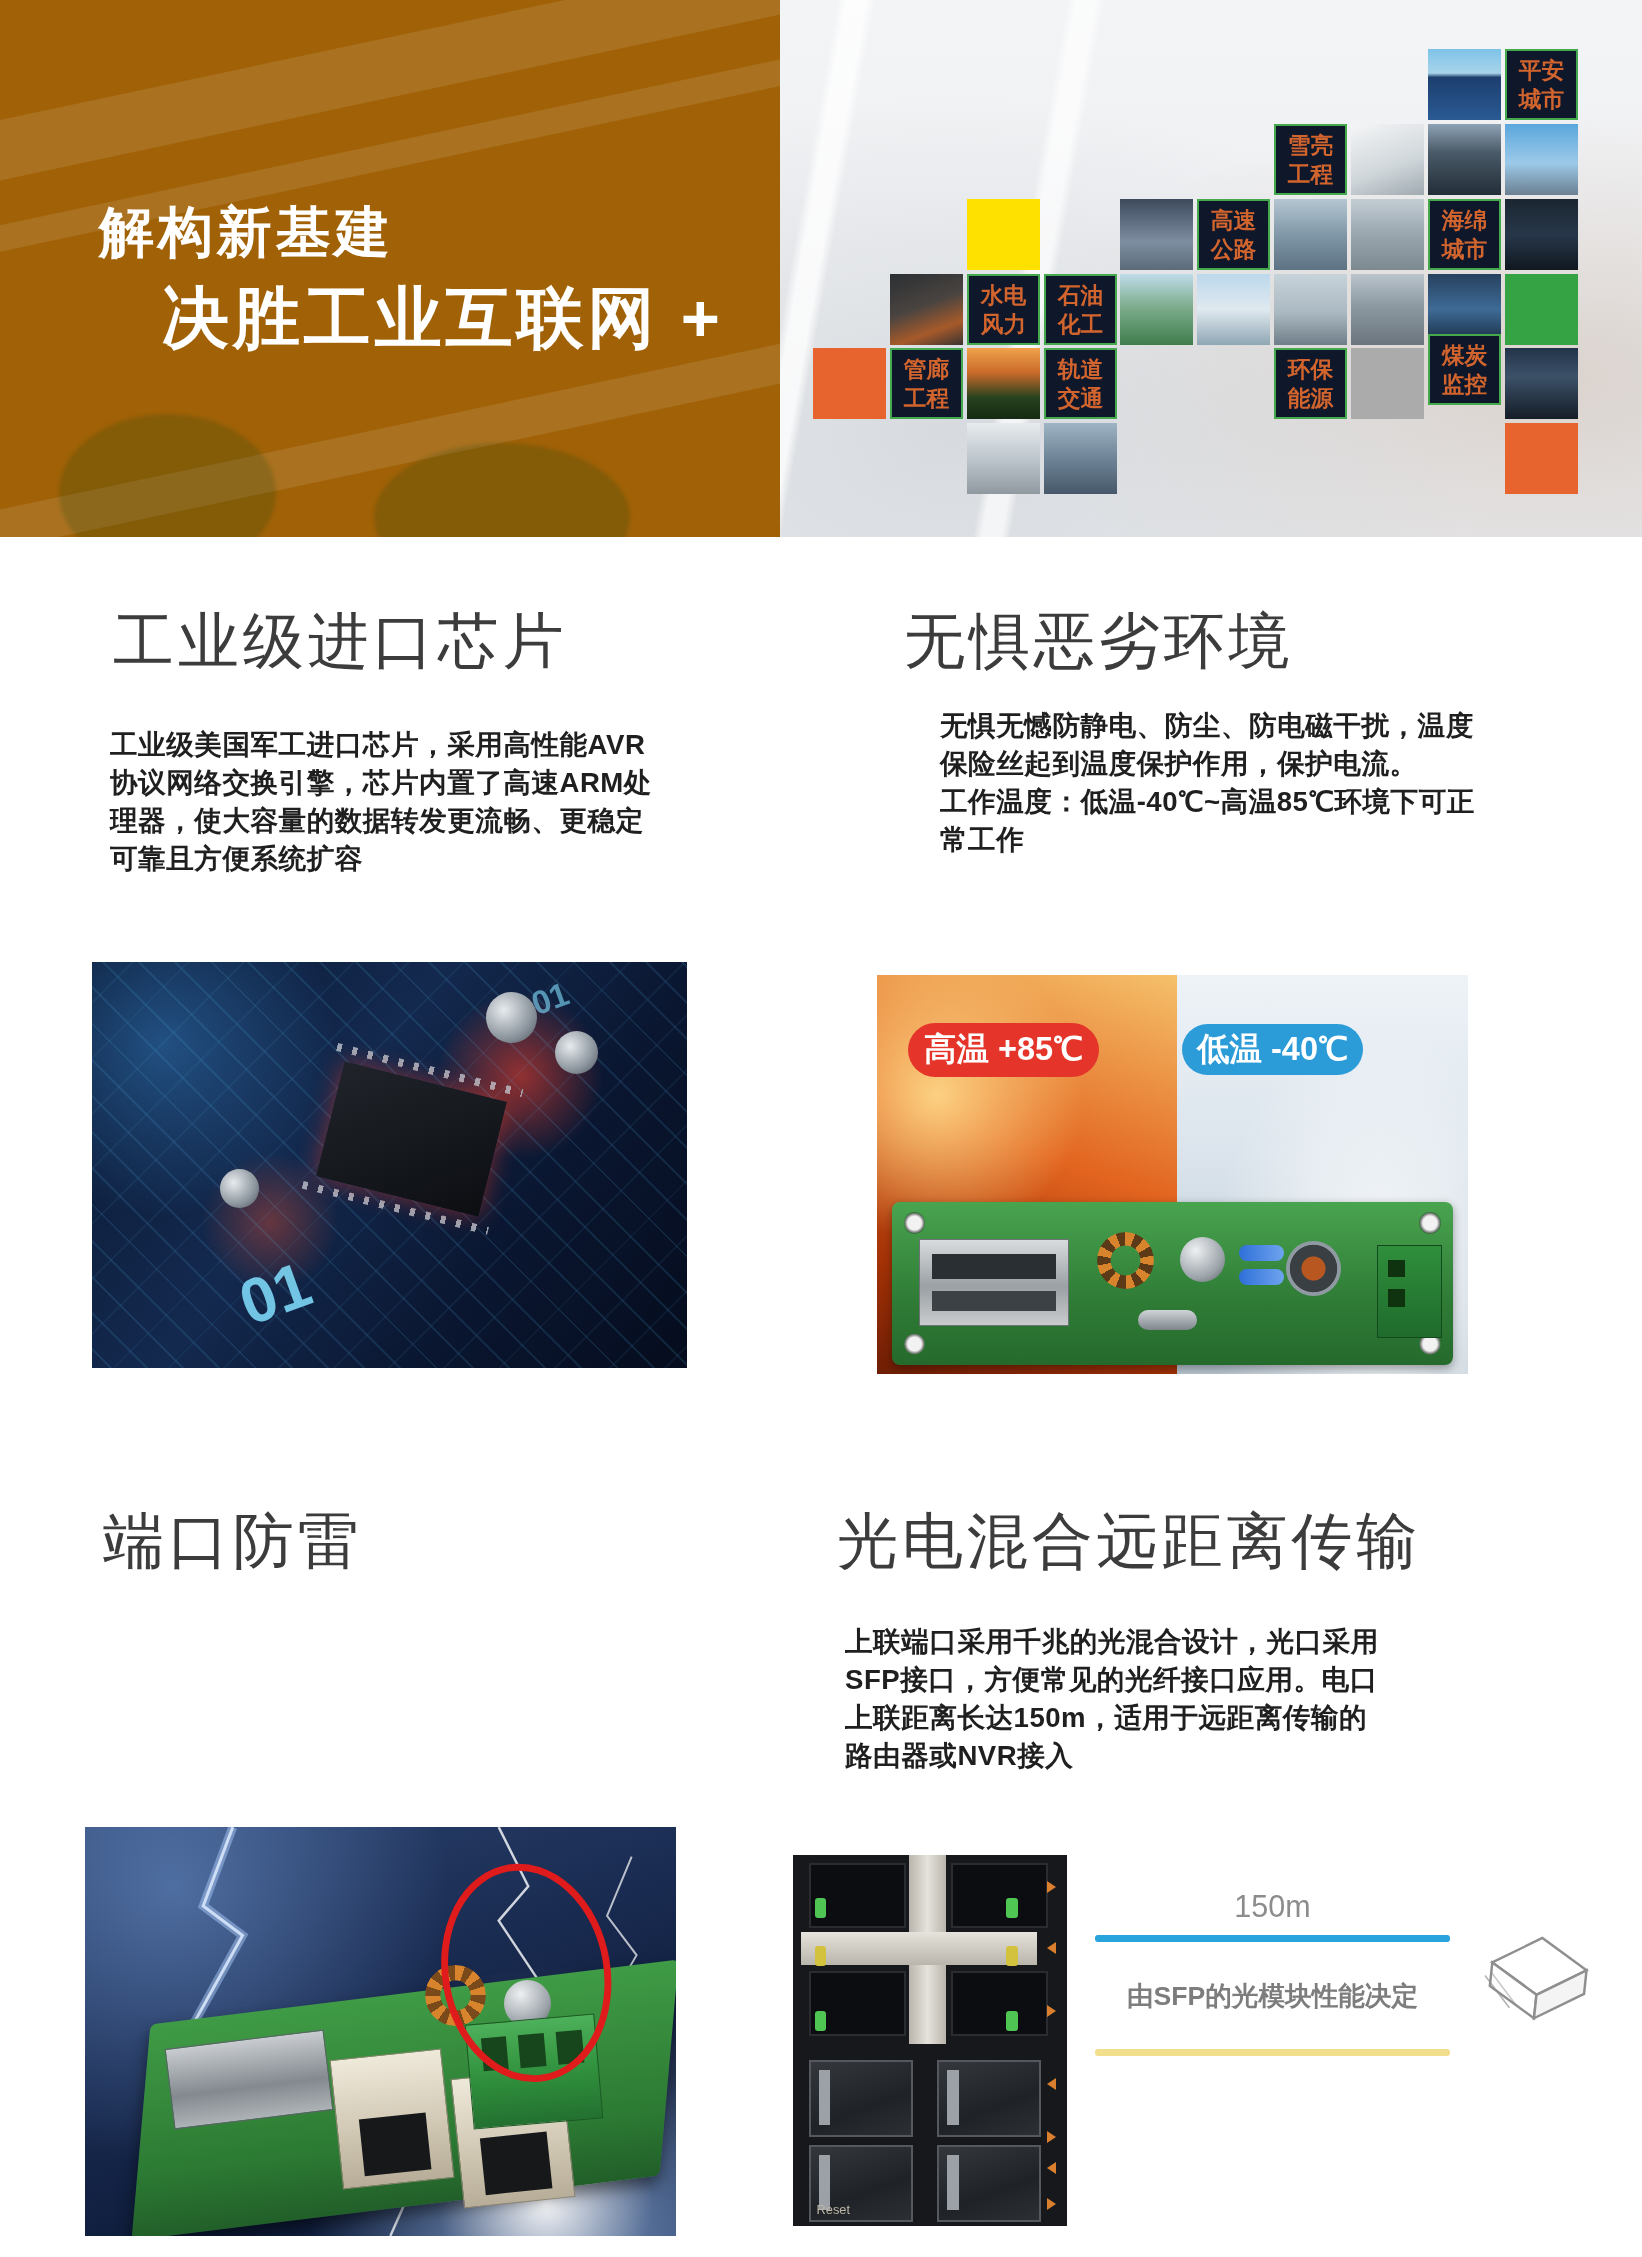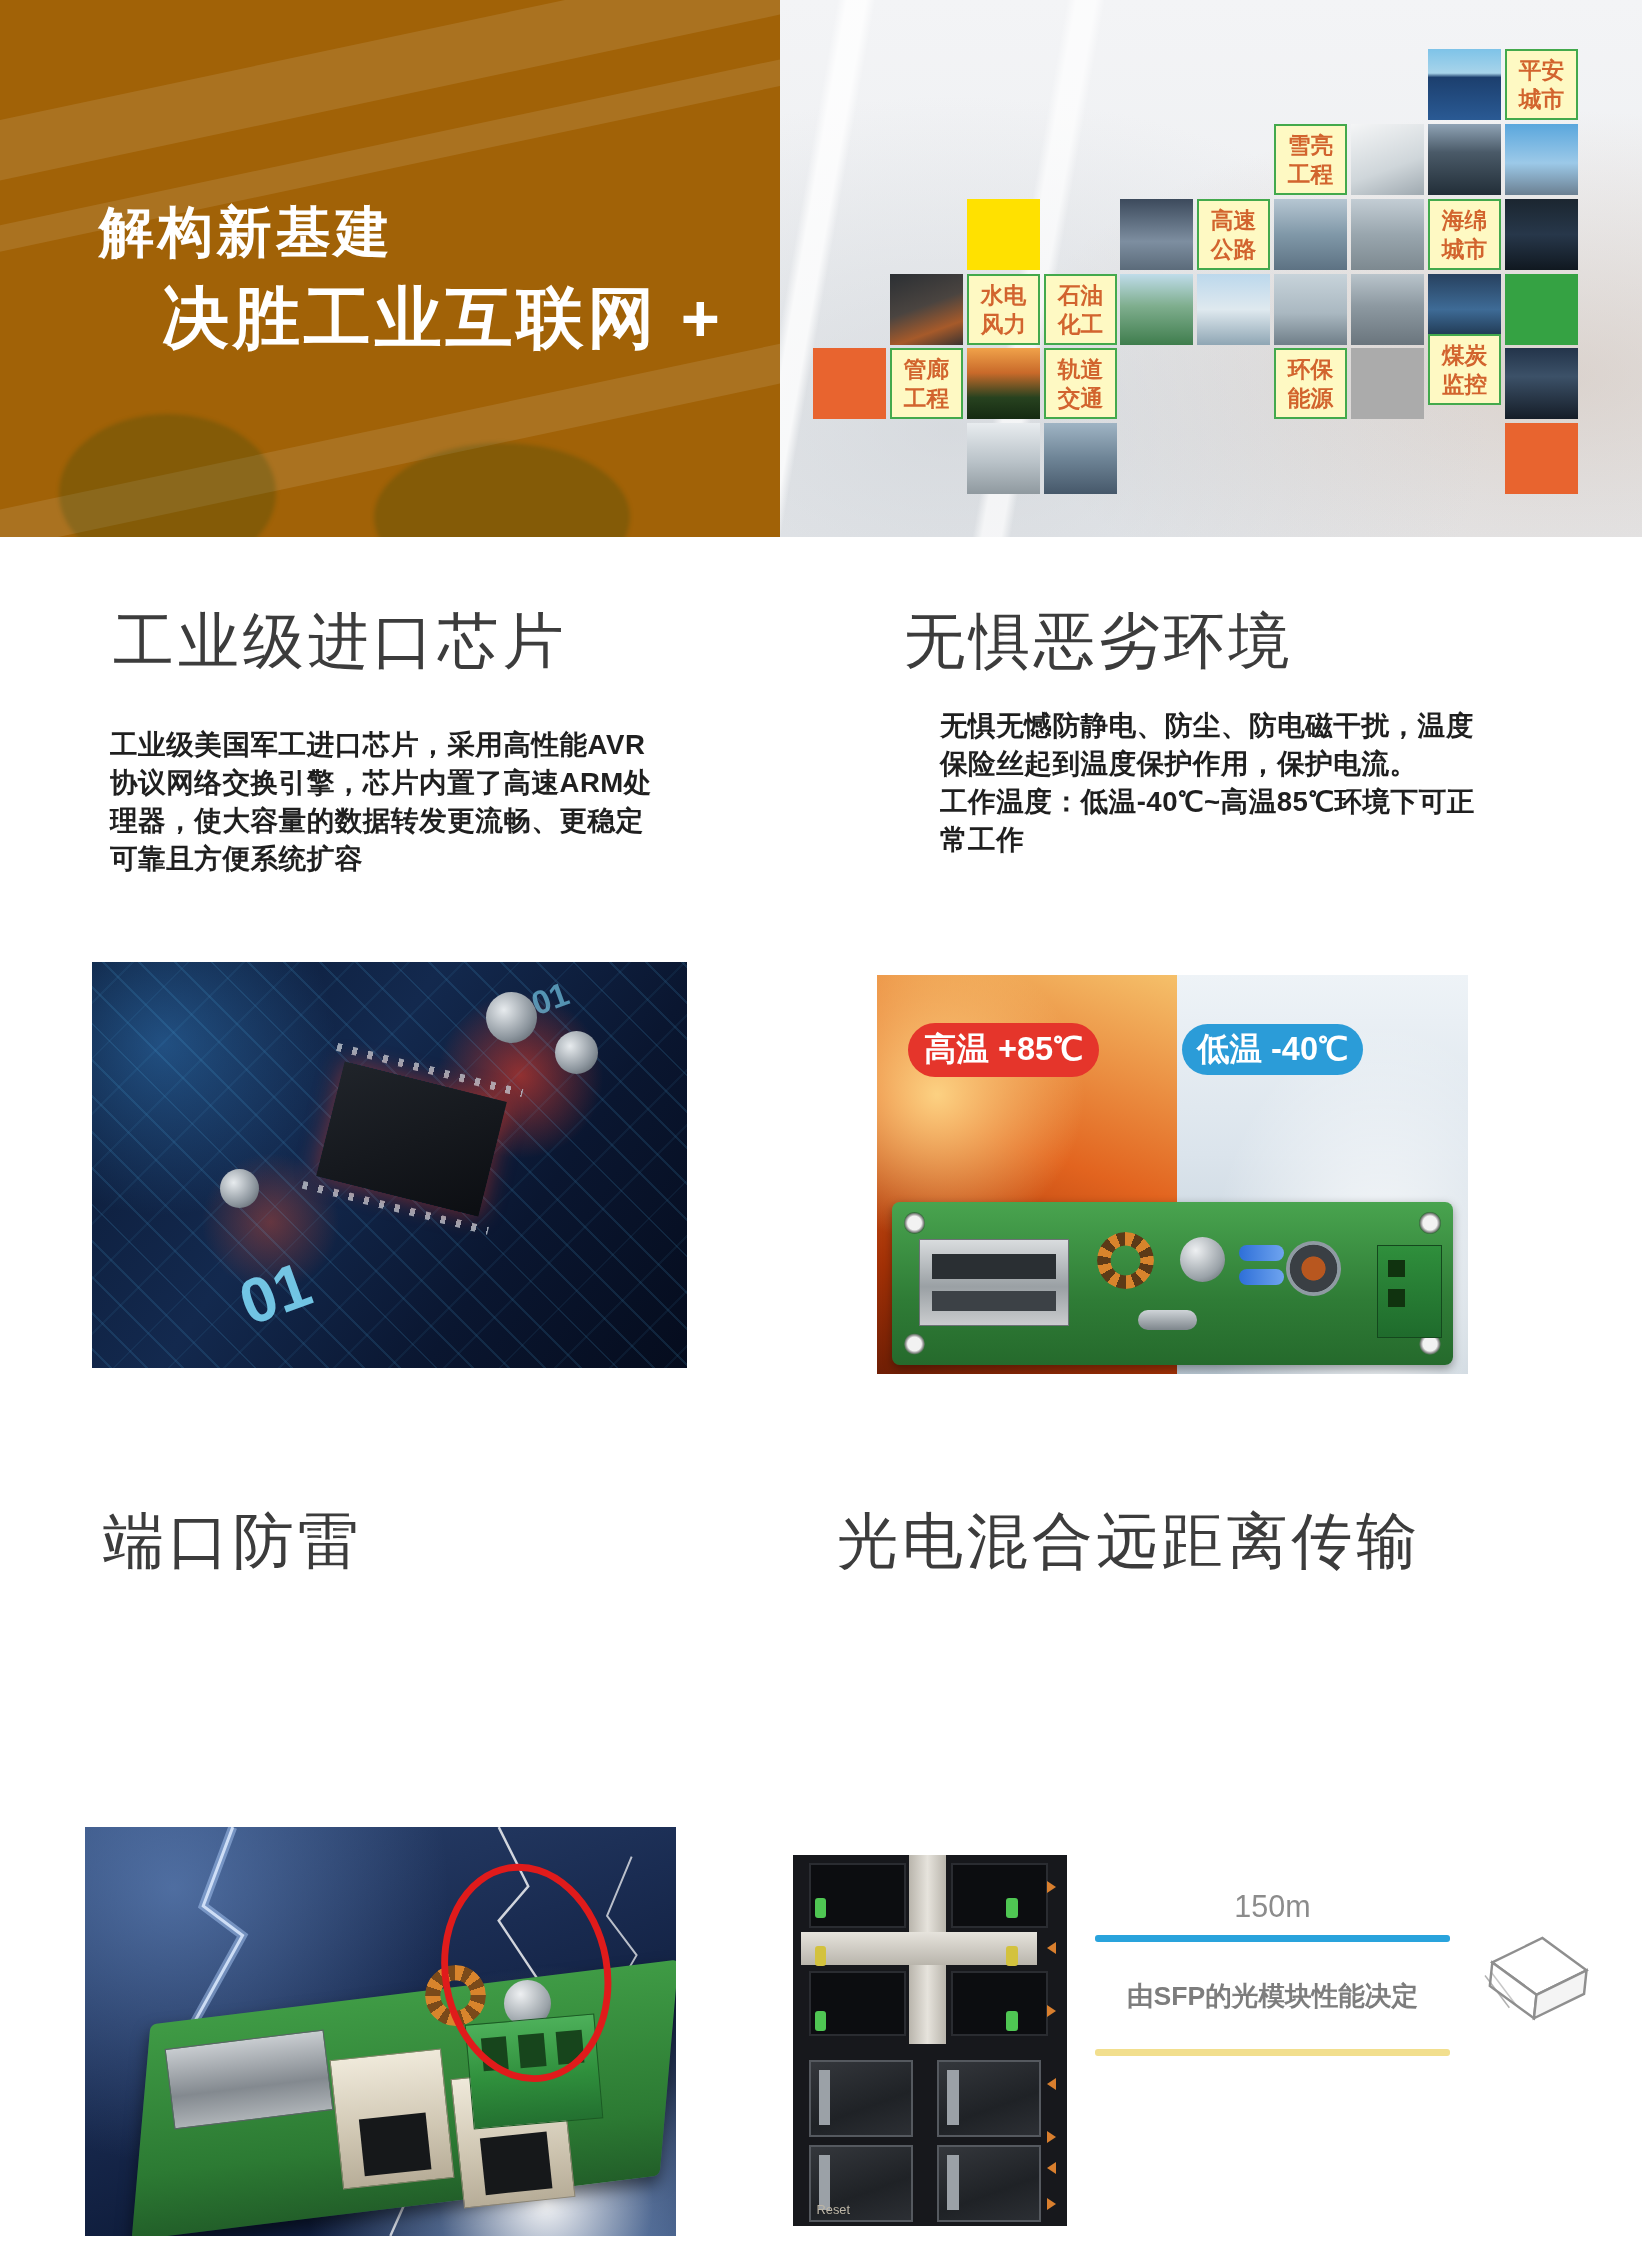--- a/index.html
+++ b/index.html
@@ -17,21 +17,21 @@
   .banner-green{position:absolute;left:0;top:0;width:780px;height:537px;background:#a16207;overflow:hidden;}
   .banner-green .streak{position:absolute;background:rgba(255,255,255,.10);transform:rotate(-12deg);}
   .banner-green .shade{position:absolute;background:rgba(0,60,10,.18);border-radius:50%;filter:blur(2px);}
   .banner-title{position:absolute;left:99px;top:205px;color:#ffffff;font-weight:700;line-height:1;}
   .banner-title .l1{font-size:55px;letter-spacing:3.9px;}
   .banner-title .l2{font-size:67px;letter-spacing:3.9px;margin-top:23.6px;margin-left:63px;}
 
   
   .mosaic{position:absolute;left:813px;top:49px;width:770px;height:449px;}
   .cell{position:absolute;width:73px;height:71px;}
-  .label-cell{box-sizing:border-box;border:2px solid #43a94c;background:#fef9c3;color:#d2642e;
+  .label-cell{box-sizing:border-box;border:2px solid #43a94c;background:#0f172a;color:#d2642e;
       font-size:22.7px;font-weight:700;line-height:28.6px;text-align:center;display:flex;
       align-items:center;justify-content:center;white-space:pre-line;}
   .cell-yellow{background:#ffe100;}
   .cell-orange{background:#e8642f;}
   .cell-gray{background:#ababab;}
   .cell-green{background:#35a243;}
   .ph-solar{background:linear-gradient(180deg,#7ec3e8 0%,#a8d4ea 34%,#1c3f6e 40%,#2a5a94 100%);}
   .ph-mallcam{background:linear-gradient(160deg,#f4f5f6,#cfd6da 60%,#9fa9b0);}
   .ph-traffic{background:linear-gradient(180deg,#8fa3b5 0%,#4a5a68 40%,#222e38 100%);}
   .ph-cityradar{background:linear-gradient(180deg,#5aa7dd 0%,#9cc9e8 55%,#6b7f91 100%);}
@@ -272,20 +272,24 @@
           <i style="top:43px;"></i>
         </div>
     </div>
   </div>
   <div class="badge badge-hot">高温 +85℃</div>
   <div class="badge badge-cold">低温 -40℃</div>
 
   <div class="sec-title" style="left:103px;top:1511px;">端口防雷</div>
 
   <div class="sec-title" style="left:837px;top:1511px;">光电混合远距离传输</div>
+  <div class="sec-body" style="left:845px;top:1623px;width:591px;">上联端口采用千兆的光混合设计，光口采用
+SFP接口，方便常见的光纤接口应用。电口
+上联距离长达150m，适用于远距离传输的
+路由器或NVR接入</div>
 
   <div class="img-lightning">
     <svg width="591" height="409" viewBox="0 0 600 415">
       <polyline points="150,0 120,80 160,110 110,200 140,230 95,330" fill="none" stroke="rgba(255,255,255,.85)" stroke-width="3"></polyline>
       <polyline points="150,0 120,80 160,110 110,200" fill="none" stroke="rgba(180,210,255,.45)" stroke-width="9"></polyline>
       <polyline points="420,0 450,60 420,95 470,170" fill="none" stroke="rgba(255,255,255,.8)" stroke-width="2.5"></polyline>
       <polyline points="555,30 530,90 560,130 525,190" fill="none" stroke="rgba(255,255,255,.7)" stroke-width="2"></polyline>
       <polyline points="300,330 330,370 310,415" fill="none" stroke="rgba(255,255,255,.75)" stroke-width="2.5"></polyline>
     </svg>
     <div class="lt-board"></div>

